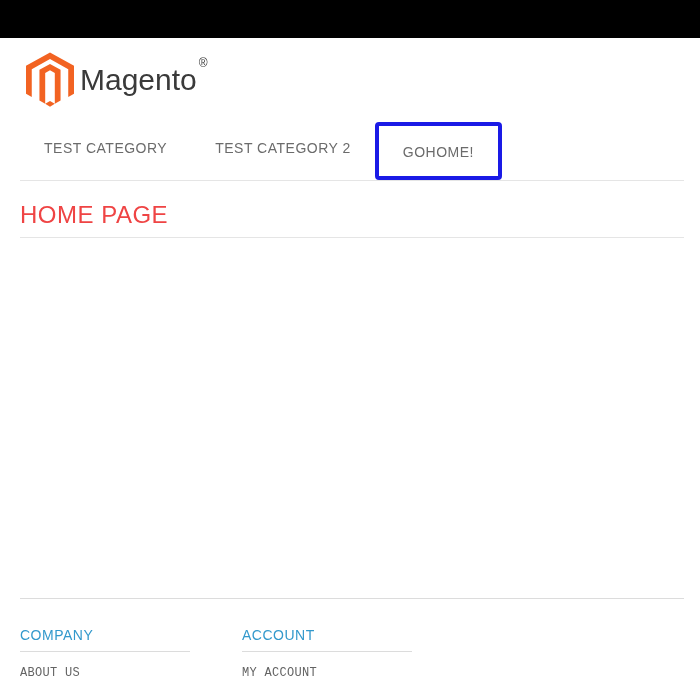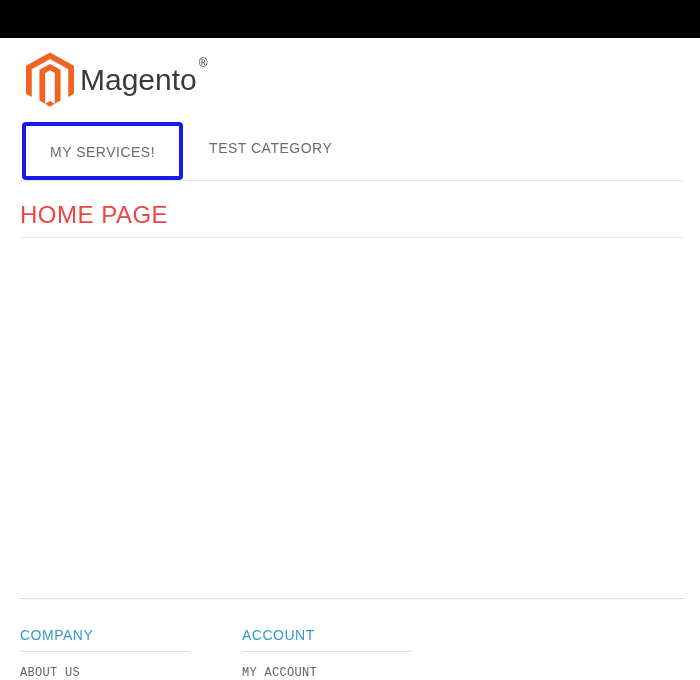--- a/index.html
+++ b/index.html
@@ -37,22 +37,23 @@
         <polygon points="50,24 72,36 72,100 60,107 60,43 50,37 40,43 40,107 28,100 28,36" fill="#f26322"></polygon>
         <polygon points="40,107 50,113 60,107 50,101" fill="#f26322"></polygon>
       </svg>
     </span>
     <span class="logo-text">
       <span>Magento</span><sup>®</sup>
     </span>
   </div>
 
   <nav class="main-nav">
-    <div class="item hl">MY SERVICES!</div>
     <div class="item">TEST CATEGORY</div>
+    <div class="item">TEST CATEGORY 2</div>
+    <div class="item hl">GOHOME!</div>
   </nav>
 
   <h1 class="page-title">HOME PAGE</h1>
   <hr class="title-rule">
 
   <div class="spacer"></div>
 
   <hr class="footer-rule">
 
   <div class="footer-cols">

